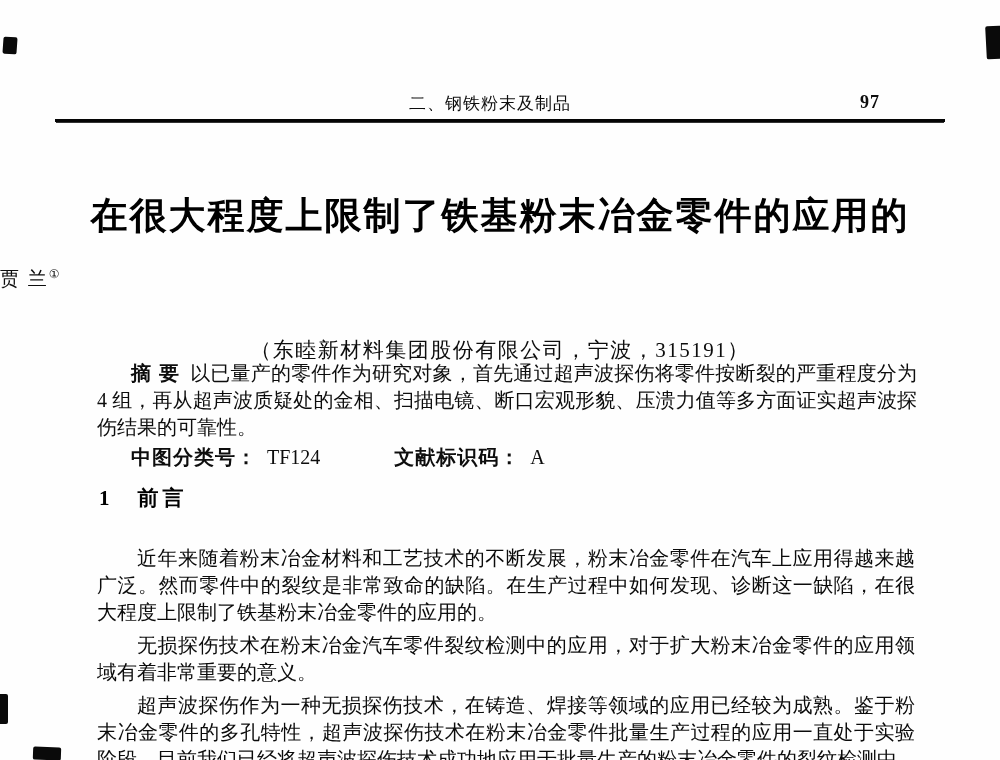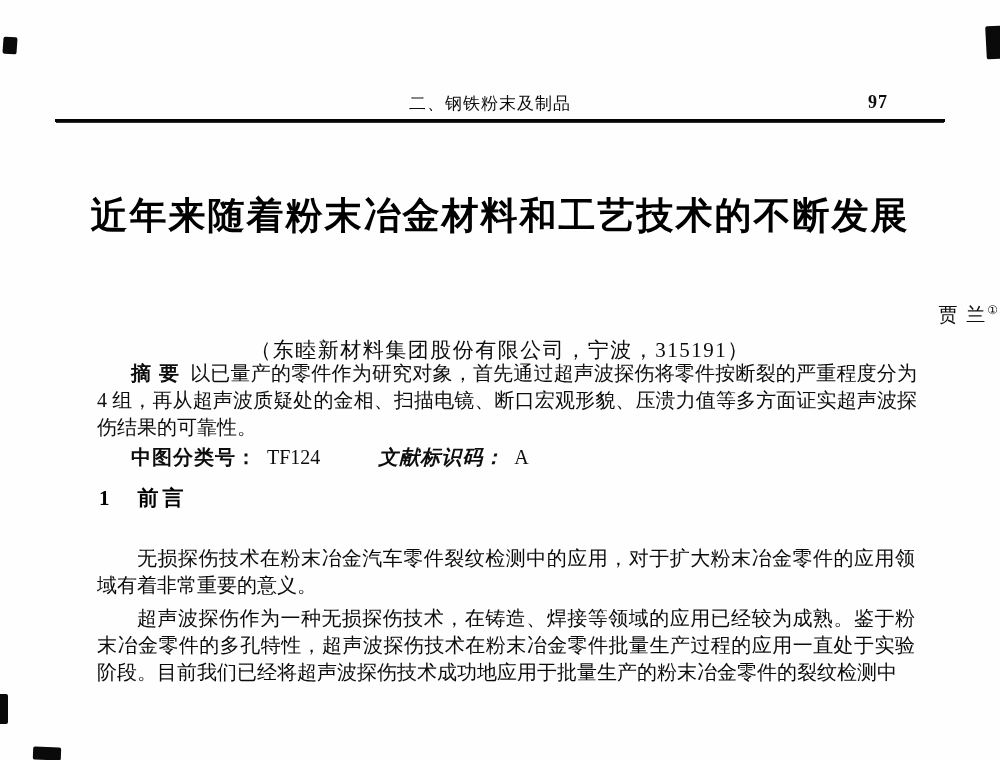--- a/index.html
+++ b/index.html
@@ -20,59 +20,59 @@
 
   .running-header {
     position:absolute; top:92px; left:0; width:100%;
     font-family:"Liberation Sans", sans-serif;
     font-size:17px; letter-spacing:1px;
   }
   .running-header .section-label {
     display:block; text-align:center; transform:translateX(-10px);
   }
   .running-header .page-number {
-    position:absolute; right:112px; top:0;
+    position:absolute; right:120px; top:0;
     font-family:"Liberation Serif", serif; font-weight:bold; font-size:18px;
   }
   .header-rule {
     position:absolute; top:119px; left:55px; width:890px; height:3px;
     background:#050505;
     box-shadow:0 2px 0 -1px #333;
   }
 
   .paper-title {
     position:absolute; top:166px; left:0; width:100%;
     text-align:center;
     font-family:"Liberation Sans", sans-serif;
     font-weight:800; font-size:37px; letter-spacing:2px;
     color:#000;
   }
 
   .author-line {
     position:absolute; top:266px; left:0; width:100%;
-    text-align:right; font-size:19px; letter-spacing:2px;margin-top:36px;
+    text-align:left; font-size:19px; letter-spacing:2px;
   }
   .author-line sup { font-size:12px; }
 
   .affiliation-line {
     position:absolute; top:300px; left:0; width:100%;
     text-align:center; font-size:21px; letter-spacing:1.5px;margin-top:36px;
   }
 
   .front-matter {
     position:absolute; top:360px; left:97px; width:820px;
     font-size:20px; line-height:27px; text-align:justify;
   }
   .front-matter p { margin:0 0 3px 0; text-indent:34px; }
   .fm-label {
     font-family:"Liberation Sans", sans-serif;
     font-weight:bold; margin-right:10px; letter-spacing:1px;
   }
   .fm-value { font-weight:normal; }
-  .doc-code-group { margin-left:58px;font-style:italic; }
+  .doc-code-group { margin-left:74px; }
 
   .section-heading {
     position:absolute; top:484px; left:99px;
     font-family:"Liberation Sans", sans-serif;
     font-weight:800; font-size:21px; color:#000;
   }
   .section-heading .sec-num { margin-right:28px; font-family:"Liberation Serif", serif; }
   .section-heading .sec-title { letter-spacing:4px; }
 
   .body-text {
@@ -91,21 +91,21 @@
   <div class="artifact a2"></div>
   <div class="artifact a3"></div>
   <div class="artifact a4"></div>
 
   <div class="running-header">
     <span class="section-label">二、钢铁粉末及制品</span>
     <span class="page-number">97</span>
   </div>
   <div class="header-rule"></div>
 
-  <h1 class="paper-title">近年来随着粉末冶金材料和工艺技术的不断发展</h1>
+  <h1 class="paper-title">在很大程度上限制了铁基粉末冶金零件的应用的</h1>
 
   <div class="author-line">
     <span>贾 兰</span><sup>①</sup>
   </div>
 
   <div class="affiliation-line">（东睦新材料集团股份有限公司，宁波，315191）</div>
 
   <div class="front-matter">
     <p>
       <span class="fm-label">摘  要</span><span>以已量产的零件作为研究对象，首先通过超声波探伤将零件按断裂的严重程度分为 4 组，再从超声波质疑处的金相、扫描电镜、断口宏观形貌、压溃力值等多方面证实超声波探伤结果的可靠性。</span>
@@ -113,17 +113,18 @@
     <p>
       <span class="fm-label">中图分类号：</span><span class="fm-value">TF124</span><span class="fm-label doc-code-group">文献标识码：</span><span class="fm-value">A</span>
     </p>
   </div>
 
   <div class="section-heading">
     <span class="sec-num">1</span><span class="sec-title">前言</span>
   </div>
 
   <div class="body-text">
+    <p>近年来随着粉末冶金材料和工艺技术的不断发展，粉末冶金零件在汽车上应用得越来越广泛。然而零件中的裂纹是非常致命的缺陷。在生产过程中如何发现、诊断这一缺陷，在很大程度上限制了铁基粉末冶金零件的应用的。</p>
     <p>无损探伤技术在粉末冶金汽车零件裂纹检测中的应用，对于扩大粉末冶金零件的应用领域有着非常重要的意义。</p>
     <p>超声波探伤作为一种无损探伤技术，在铸造、焊接等领域的应用已经较为成熟。鉴于粉末冶金零件的多孔特性，超声波探伤技术在粉末冶金零件批量生产过程的应用一直处于实验阶段。目前我们已经将超声波探伤技术成功地应用于批量生产的粉末冶金零件的裂纹检测中</p>
   </div>
 
 </div>
 
 </body></html>

